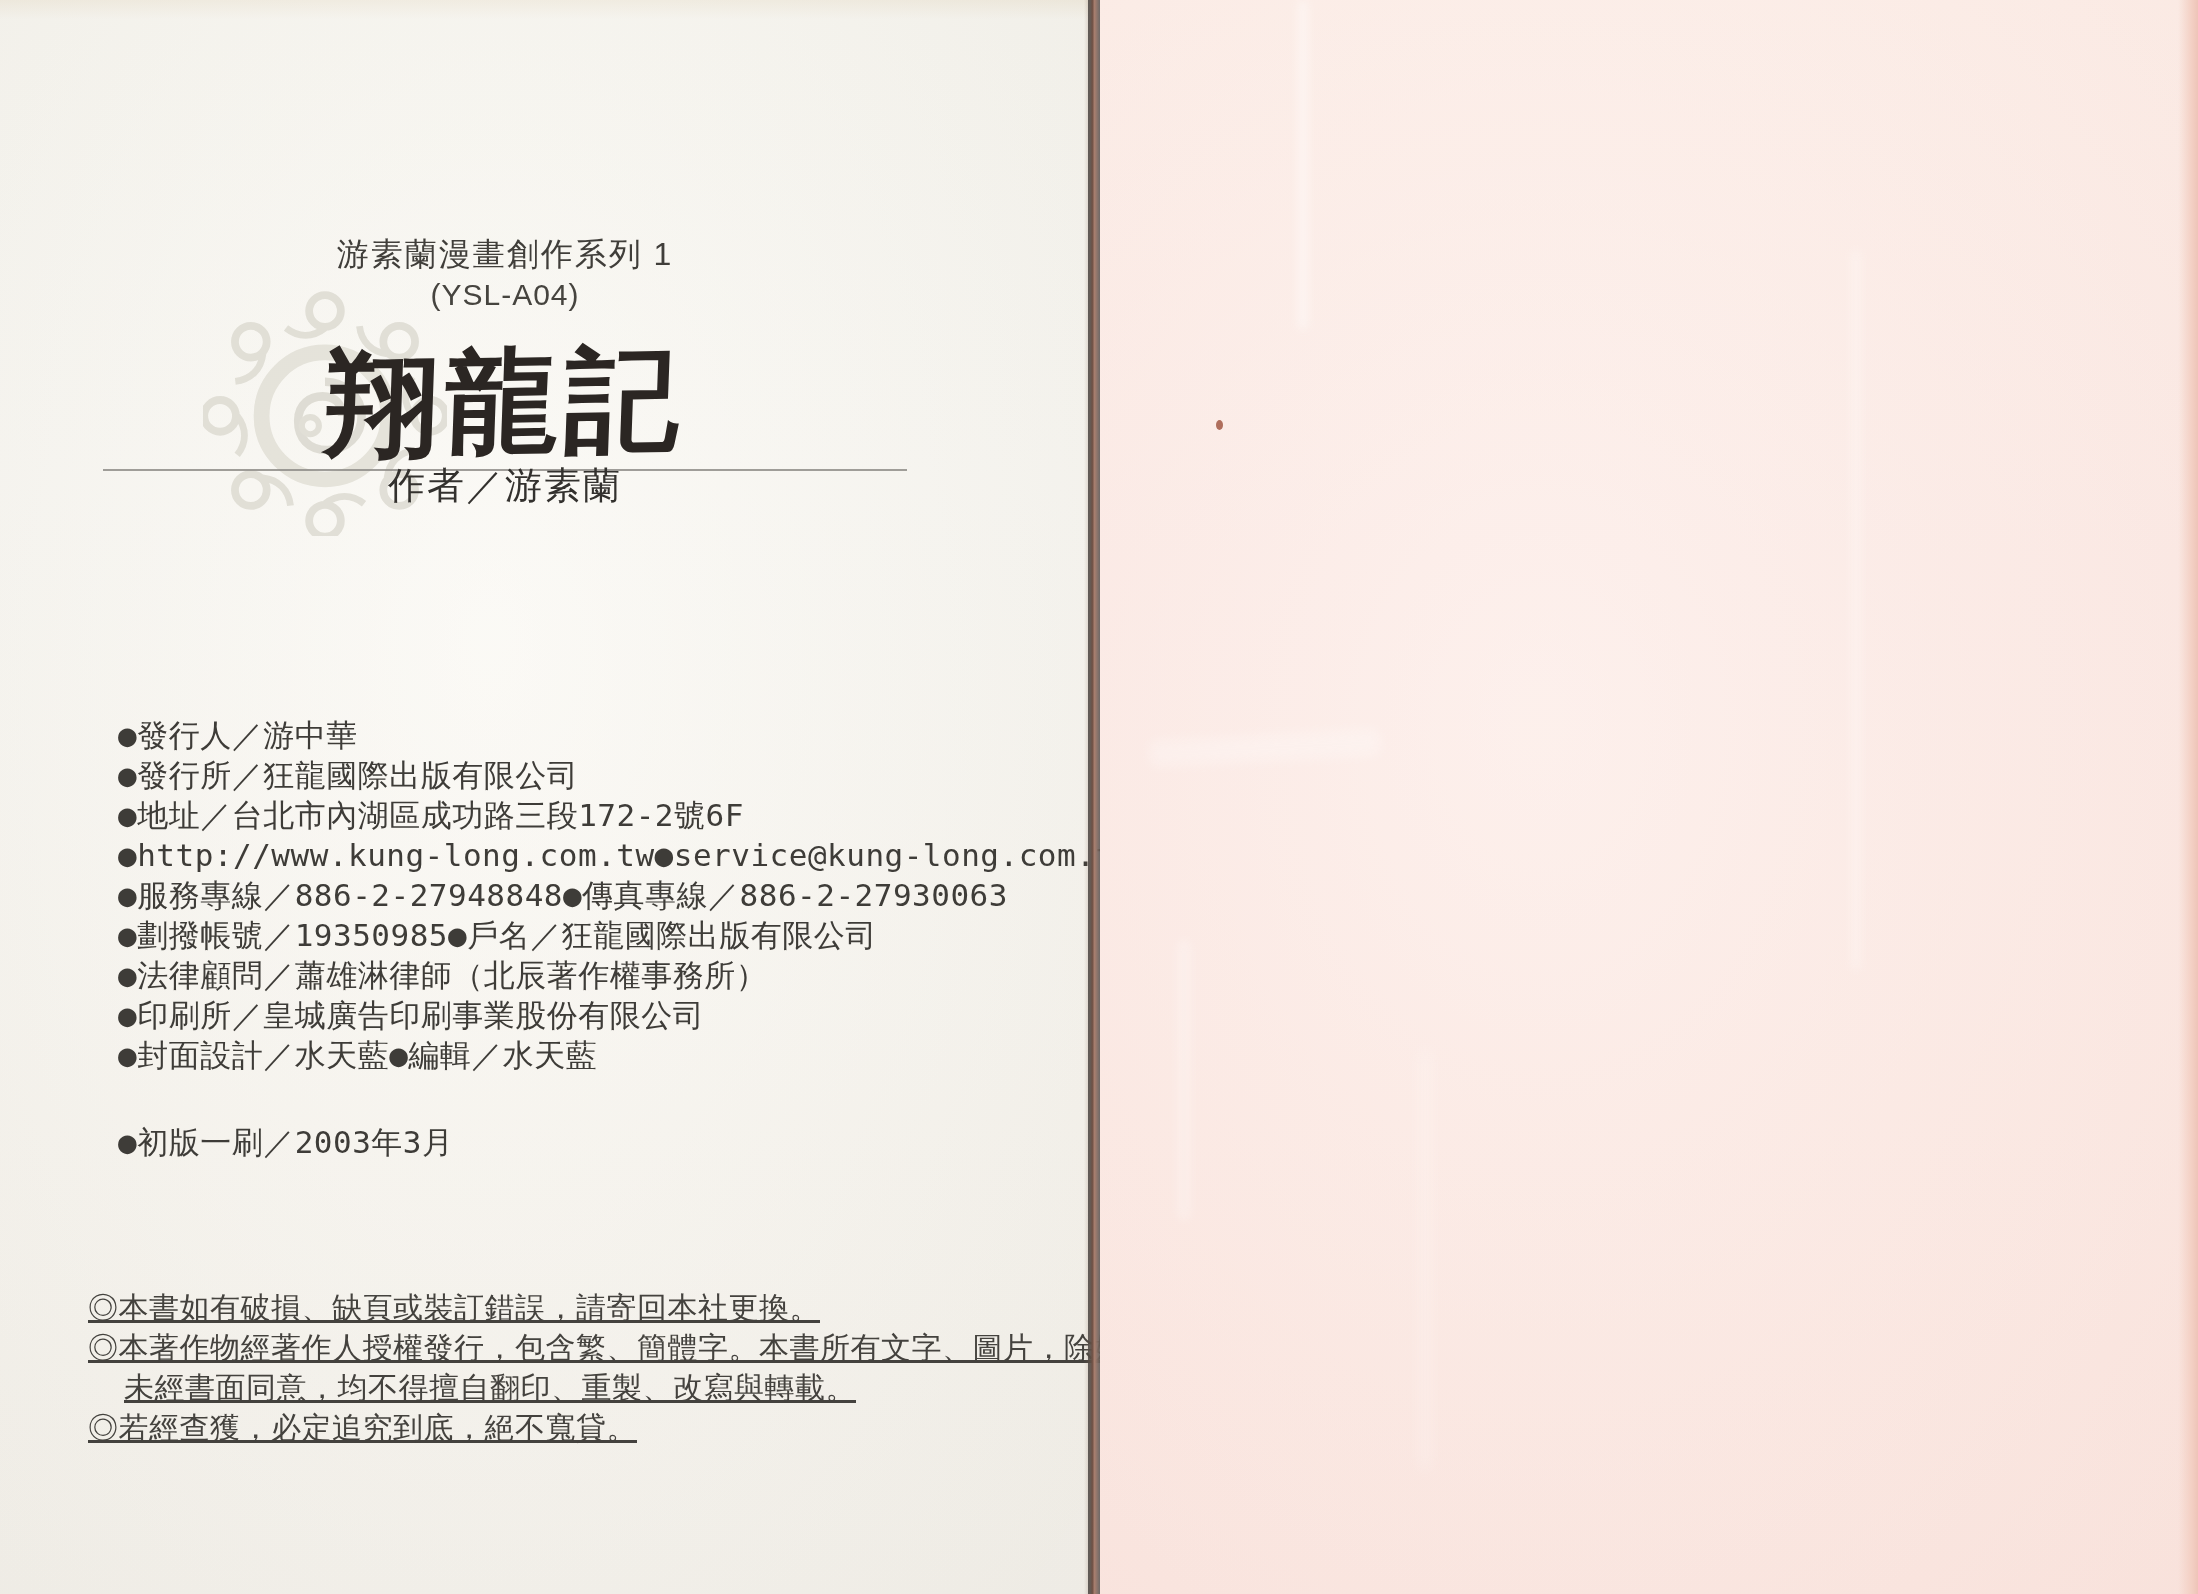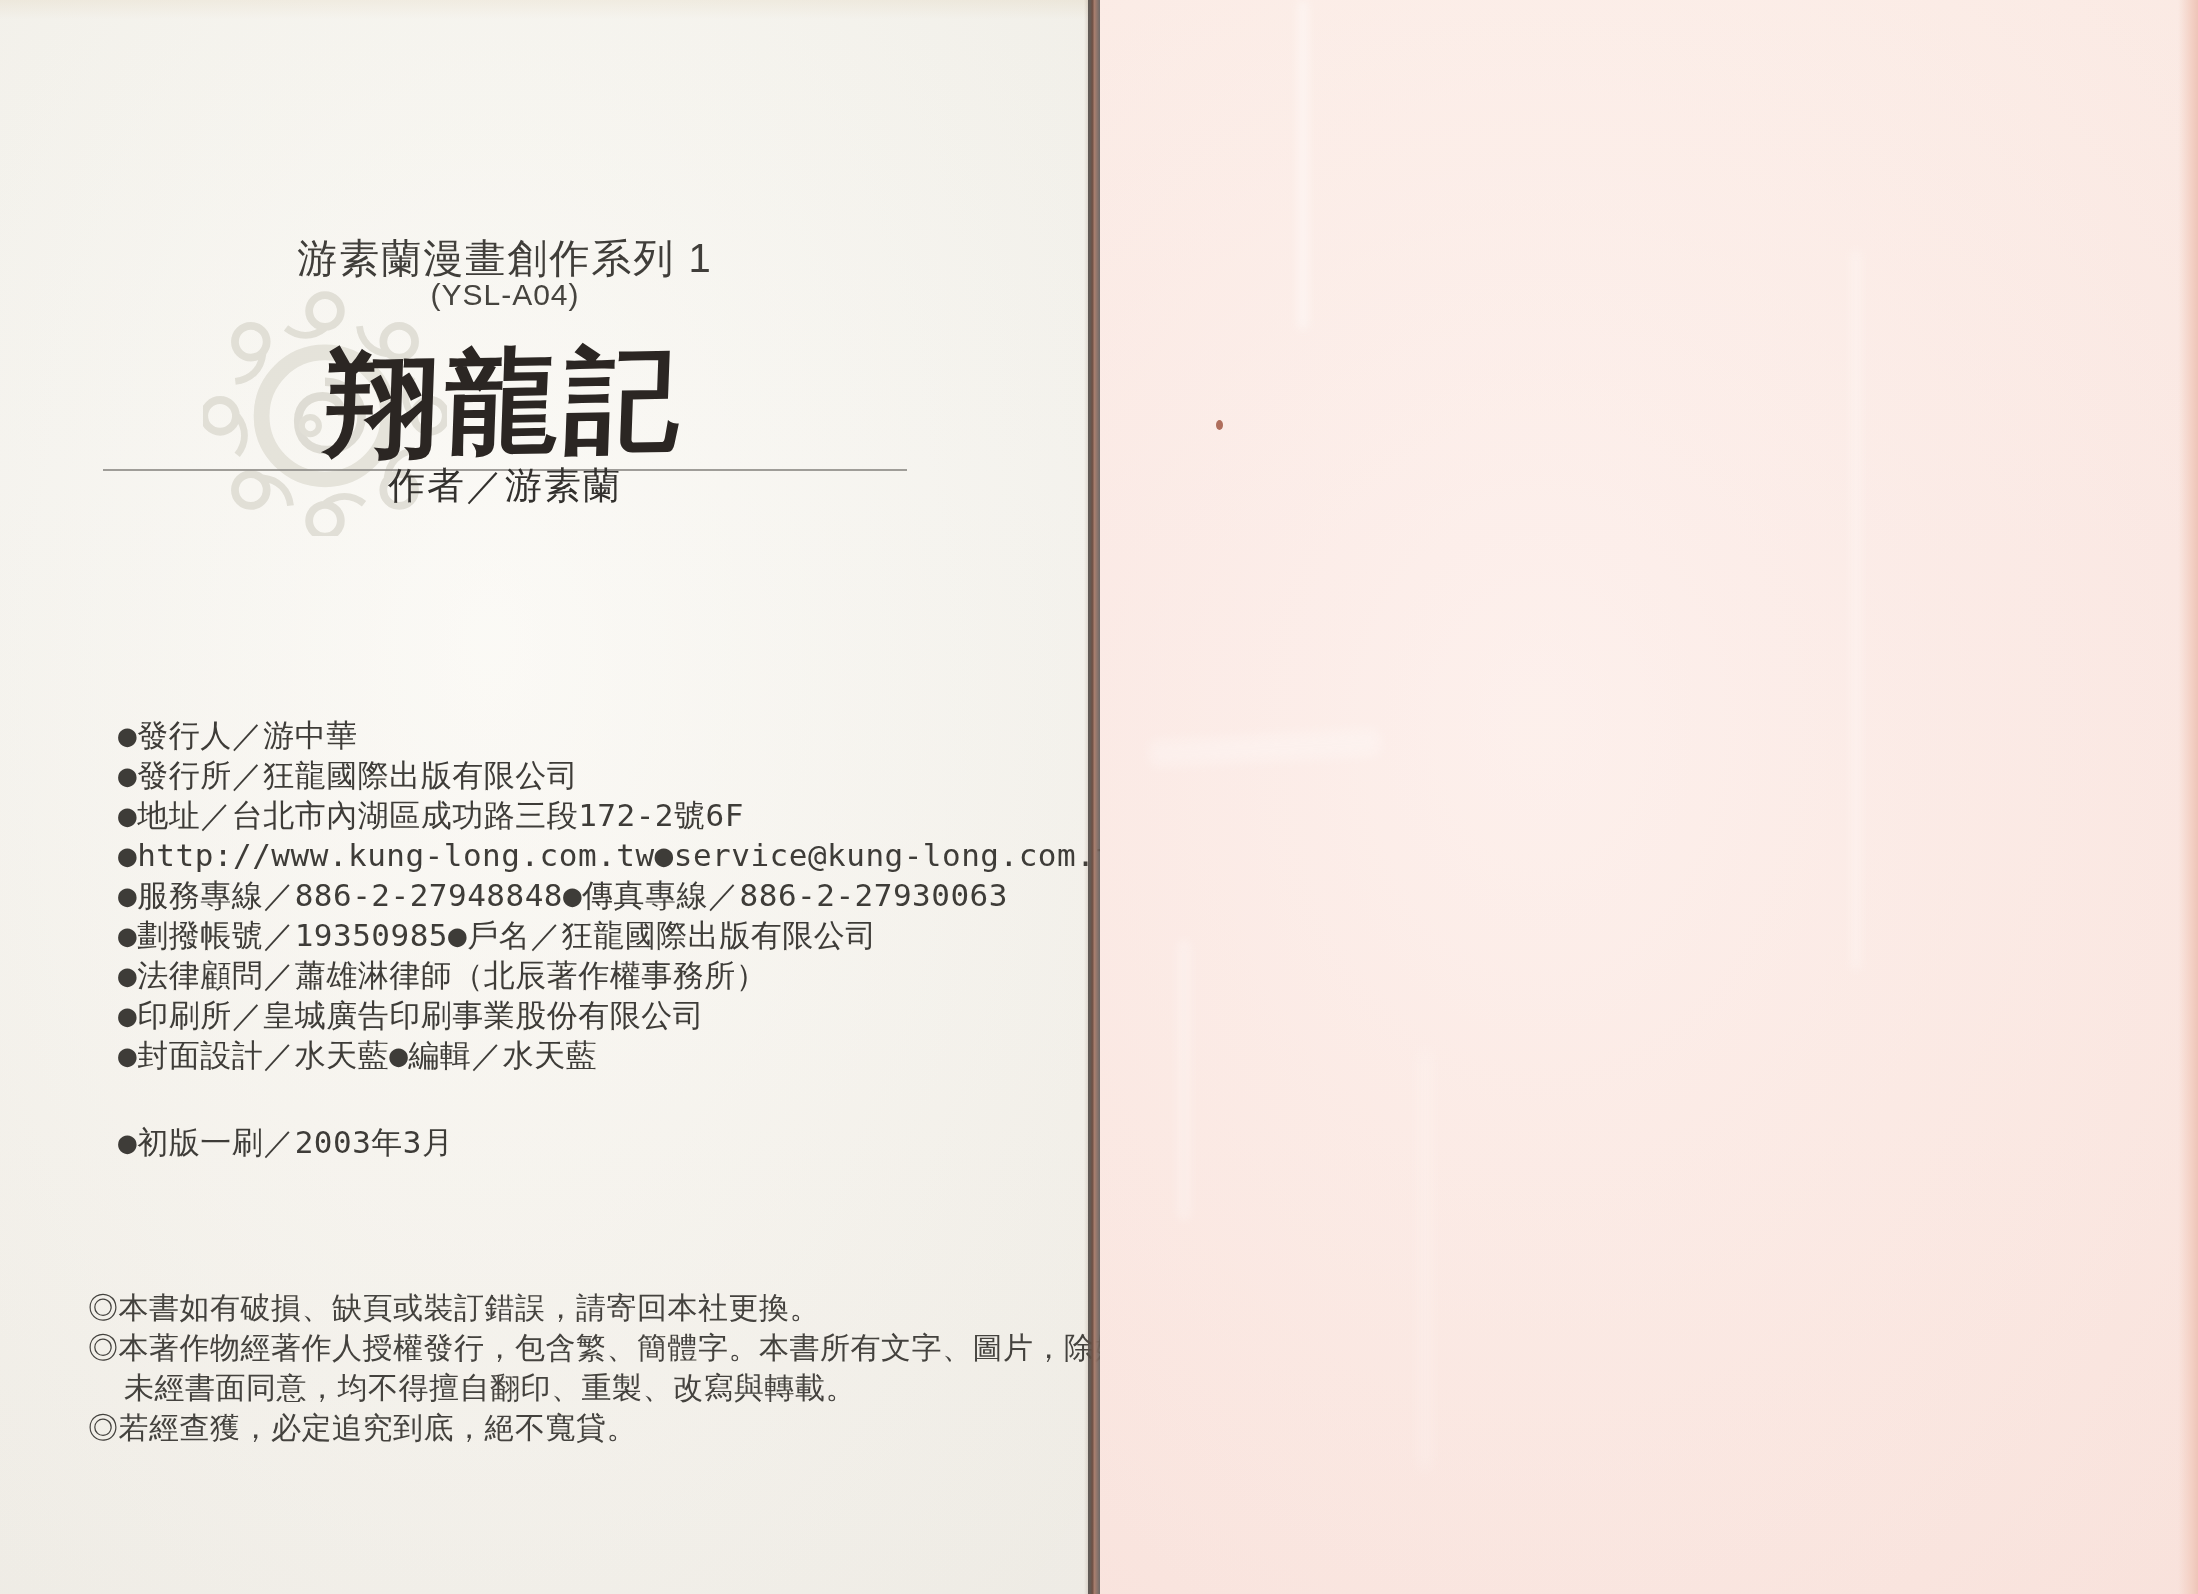--- a/index.html
+++ b/index.html
@@ -29,41 +29,41 @@
   .crease.c1{left:1298px;top:0;width:10px;height:330px;opacity:.8;}
   .crease.c2{left:1852px;top:250px;width:8px;height:720px;opacity:.55;}
   .crease.c3{left:1150px;top:735px;width:230px;height:26px;transform:rotate(-3deg);opacity:.5;filter:blur(6px);}
   .crease.c4{left:1178px;top:940px;width:12px;height:280px;opacity:.5;filter:blur(5px);}
   .crease.c5{left:1420px;top:1050px;width:10px;height:420px;opacity:.4;filter:blur(6px);}
   .speck{position:absolute;left:1216px;top:420px;width:7px;height:10px;
     background:#9c4f3a;border-radius:50%;opacity:.8;}
 
   
   .centered{position:absolute;left:0;width:1010px;text-align:center;color:#403e3a;}
-  .series{top:238px;font-size:40px;letter-spacing:2px;line-height:1;}
+  .series{top:238px;font-size:32px;letter-spacing:2px;line-height:1;}
   .code{top:280px;font-size:30px;letter-spacing:1px;line-height:1;color:#46443f;text-align:center;}
   .title{top:342px;font-size:114px;line-height:1.05;font-weight:bold;color:#2b2623;
     font-family:"DejaVu Serif",serif;letter-spacing:6px;
     transform:skewX(-3deg) rotate(-1deg);}
   .rule{position:absolute;left:103px;top:469px;width:804px;height:2px;
     background:#8f8d88;opacity:.85;}
   .author{top:466px;font-size:37px;line-height:1.1;color:#33312e;letter-spacing:2px;}
 
   .seal{position:absolute;left:203px;top:286px;width:244px;height:250px;opacity:.9;}
 
   .colophon{position:absolute;left:102px;width:940px;color:#3e3c38;
     font-family:"DejaVu Sans Mono","Liberation Sans",sans-serif;
     font-size:31px;letter-spacing:.5px;margin-left:16px;}
   .colophon .row{height:40px;line-height:40px;white-space:nowrap;}
   .group-a{top:715px;}
   .group-b{top:1122px;}
 
   .notes{position:absolute;left:88px;top:1288px;width:980px;color:#44423e;
     font-size:30px;letter-spacing:.5px;}
-  .notes .row{height:40px;line-height:40px;white-space:nowrap;}
+  .notes .row{height:40px;line-height:40px;white-space:nowrap;text-decoration:underline;}
   .notes .row.indent{padding-left:36px;}
 </style>
 </head>
 <body>
 
 <div id="scan">
 
   <div class="left-page"></div>
 
   <svg class="seal" viewBox="0 0 100 100" fill="none" stroke="#dfddd4">

